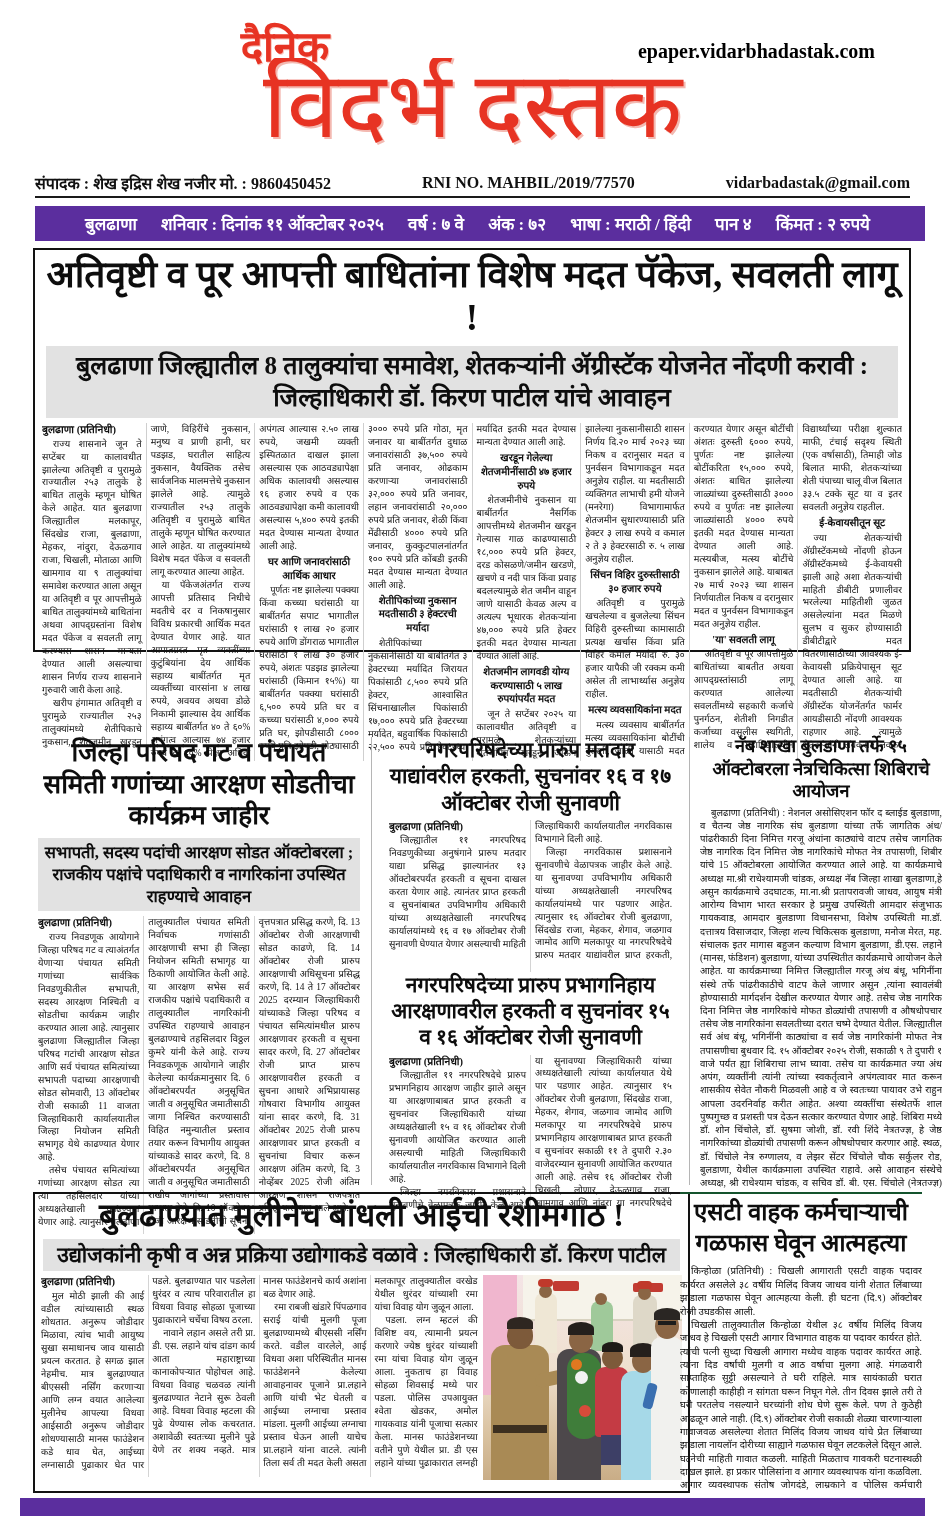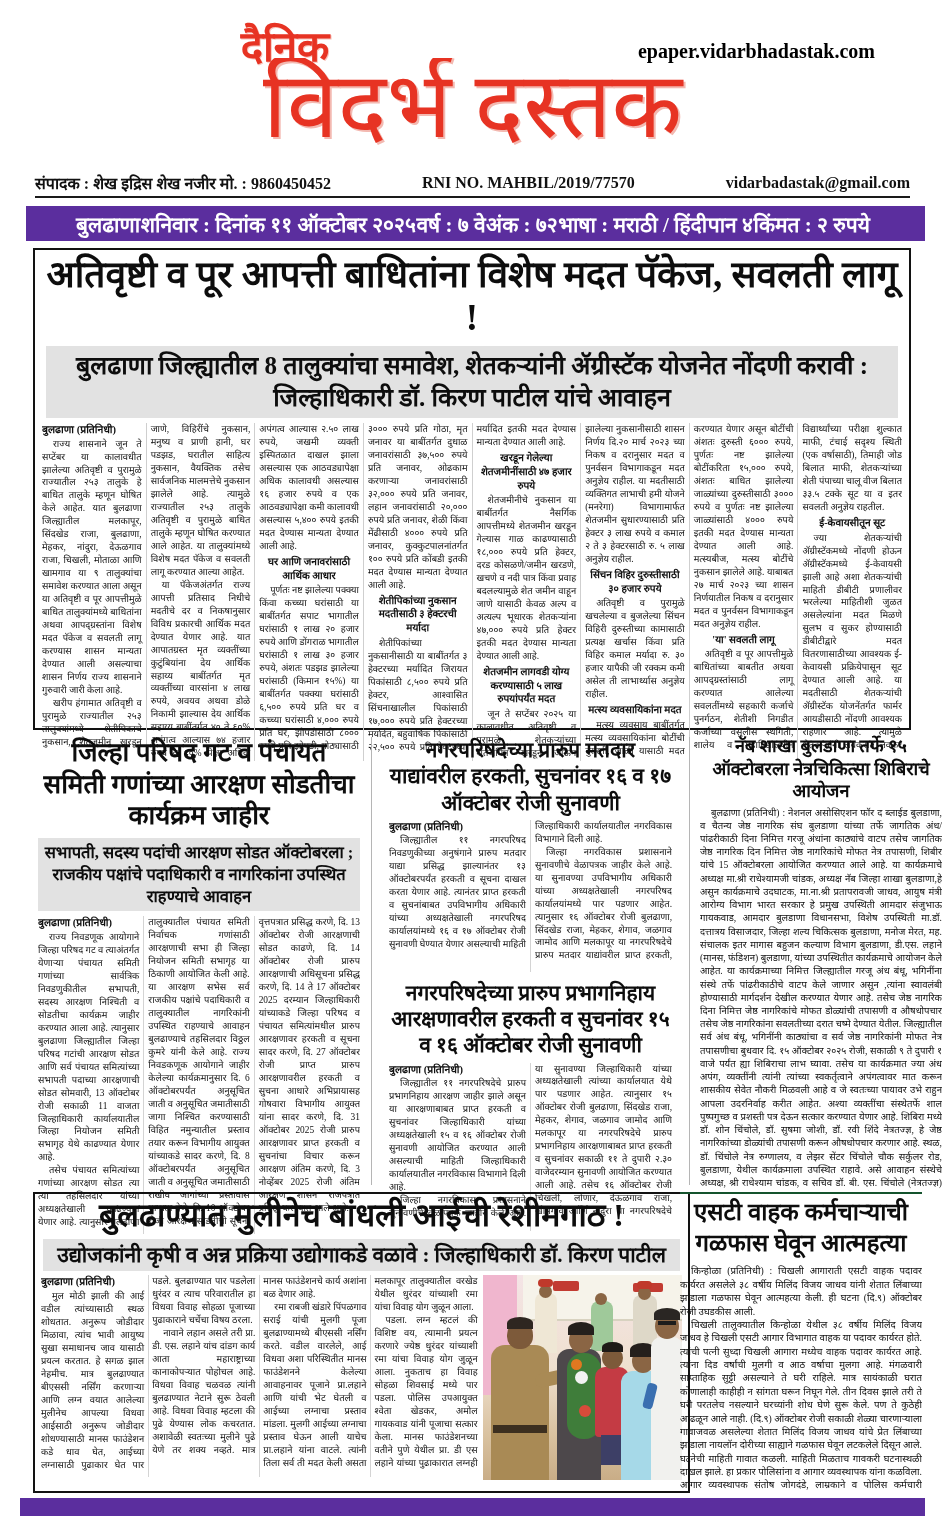--- a/index.html
+++ b/index.html
@@ -13,51 +13,51 @@
     font-size:42px; font-weight:bold; color:var(--brand); text-shadow:1px 1px 0 #f9c5bd;}
   .title{position:absolute; left:25px; right:25px; top:58px; text-align:center;
     font-size:92px; line-height:1.05; font-weight:normal; color:var(--brand);
     text-shadow:2px 2px 0 #f3b9b1; white-space:nowrap; overflow:hidden;}
   .website{position:absolute; right:70px; top:40px; font-size:20px; font-weight:bold; color:#000;}
   .mast-bottom{position:absolute; left:35px; right:35px; top:172px; height:26px;
     display:flex; justify-content:space-between; align-items:center;
     font-size:16px; font-weight:bold; border-bottom:2px solid #1a1a1a; padding-bottom:2px;}
 
   
-  .infobar{position:absolute; left:26px; right:20px; top:206px; height:35px; background:var(--bar);
+  .infobar{position:absolute; left:35px; right:20px; top:206px; height:35px; background:var(--bar);
     display:flex; align-items:center; justify-content:space-between; padding:0 55px 0 50px;
-    color:#fff; font-weight:bold; font-size:21px;}
+    color:#fff; font-weight:bold; font-size:17px;}
   .infobar span{white-space:nowrap;}
 
   
   .box{border:2.5px solid #121212;}
   .hl{font-weight:bold; text-align:center; color:#0d0d0d;}
   .graysub{background:#e2e2e2; font-weight:bold; text-align:center; color:#0d0d0d;}
   .bodycols{text-align:justify; overflow:hidden; column-fill:auto;}
   .bodycols p{font-size:9.4px; line-height:1.38; text-indent:11px; margin:0;}
   .bodycols h4{font-size:10.2px; line-height:1.35; text-align:center; margin:2px 0; font-weight:bold;}
   .bodycols p.dateline{font-weight:bold; text-indent:0; font-size:10.5px;}
 
   
-  .lead{position:absolute; left:33px; top:248px; width:878px; height:482px; padding:2px 7px; background:#fff;}
+  .lead{position:absolute; left:33px; top:248px; width:878px; height:404px; padding:2px 7px; background:#fff;}
   .lead .hl{font-size:37px; line-height:1.15; margin-top:2px;}
   .lead .graysub{font-size:25px; line-height:1.28; margin:7px 4px 5px 4px; padding:4px 6px;}
   .lead .bodycols{height:338px; column-count:8; column-gap:9px; column-rule:1px solid #cfcfcf;}
 
   
   .zp{position:absolute; left:38px; top:737px; width:322px; height:448px;}
   .zp .hl{font-size:26px; line-height:1.22;}
   .zp .graysub{font-size:16.5px; line-height:1.32; margin:6px 0 5px 0; padding:4px 6px;}
   .zp .bodycols{height:318px; column-count:3; column-gap:9px; column-rule:1px solid #d4d4d4;}
 
   .midcenter{position:absolute; left:371px; top:737px; width:319px; height:448px;
     border-left:1px solid #b5b5b5; border-right:1px solid #b5b5b5; padding:0 17px;}
   .midcenter .hl{font-size:21px; line-height:1.25;}
   .voterbody{height:152px; column-count:2; column-gap:9px; column-rule:1px solid #d4d4d4; margin-top:4px;}
-  .wardhead{margin-top:8px;}
+  .wardhead{margin-top:0;}
   .wardbody{height:168px; column-count:2; column-gap:9px; column-rule:1px solid #d4d4d4; margin-top:4px;}
 
   .nab{position:absolute; left:700px; top:735px; width:242px; height:452px;}
   .nab .hl{font-size:18px; line-height:1.25;}
   .nab .bodycols{height:404px; column-count:1; margin-top:3px;}
   .nab .bodycols p{font-size:9.6px;}
 
   
   .reshim{position:absolute; left:33px; top:1192px; width:657px; height:301px; padding:2px 6px;}
   .reshim .hl{font-size:32px; line-height:1.1; margin-top:2px;}

